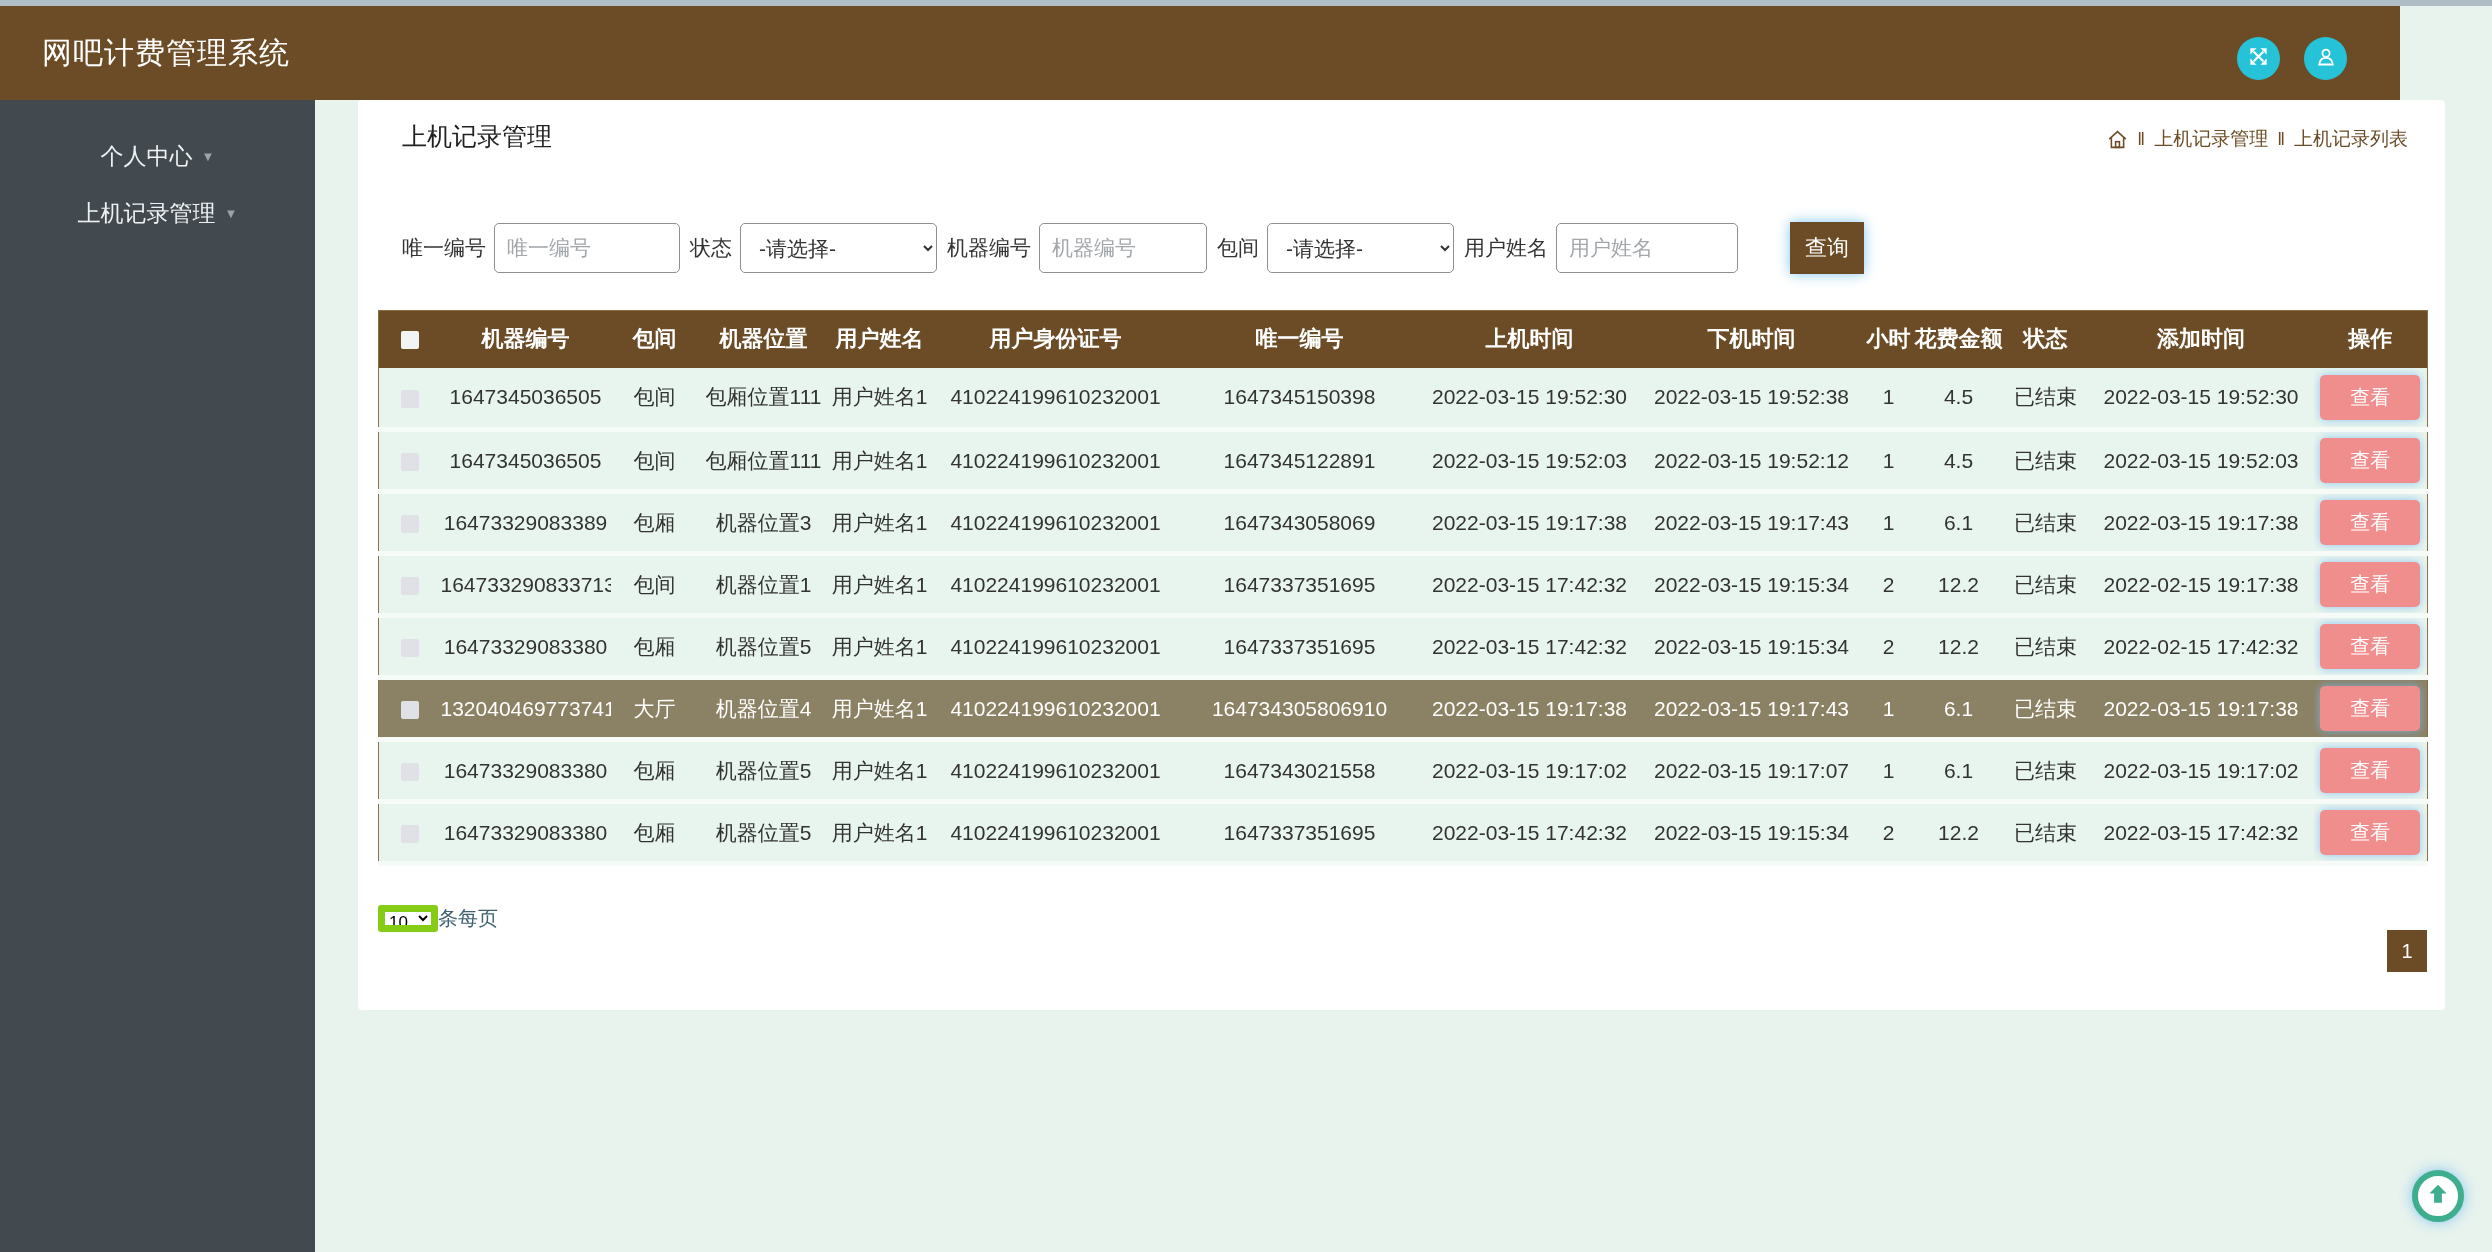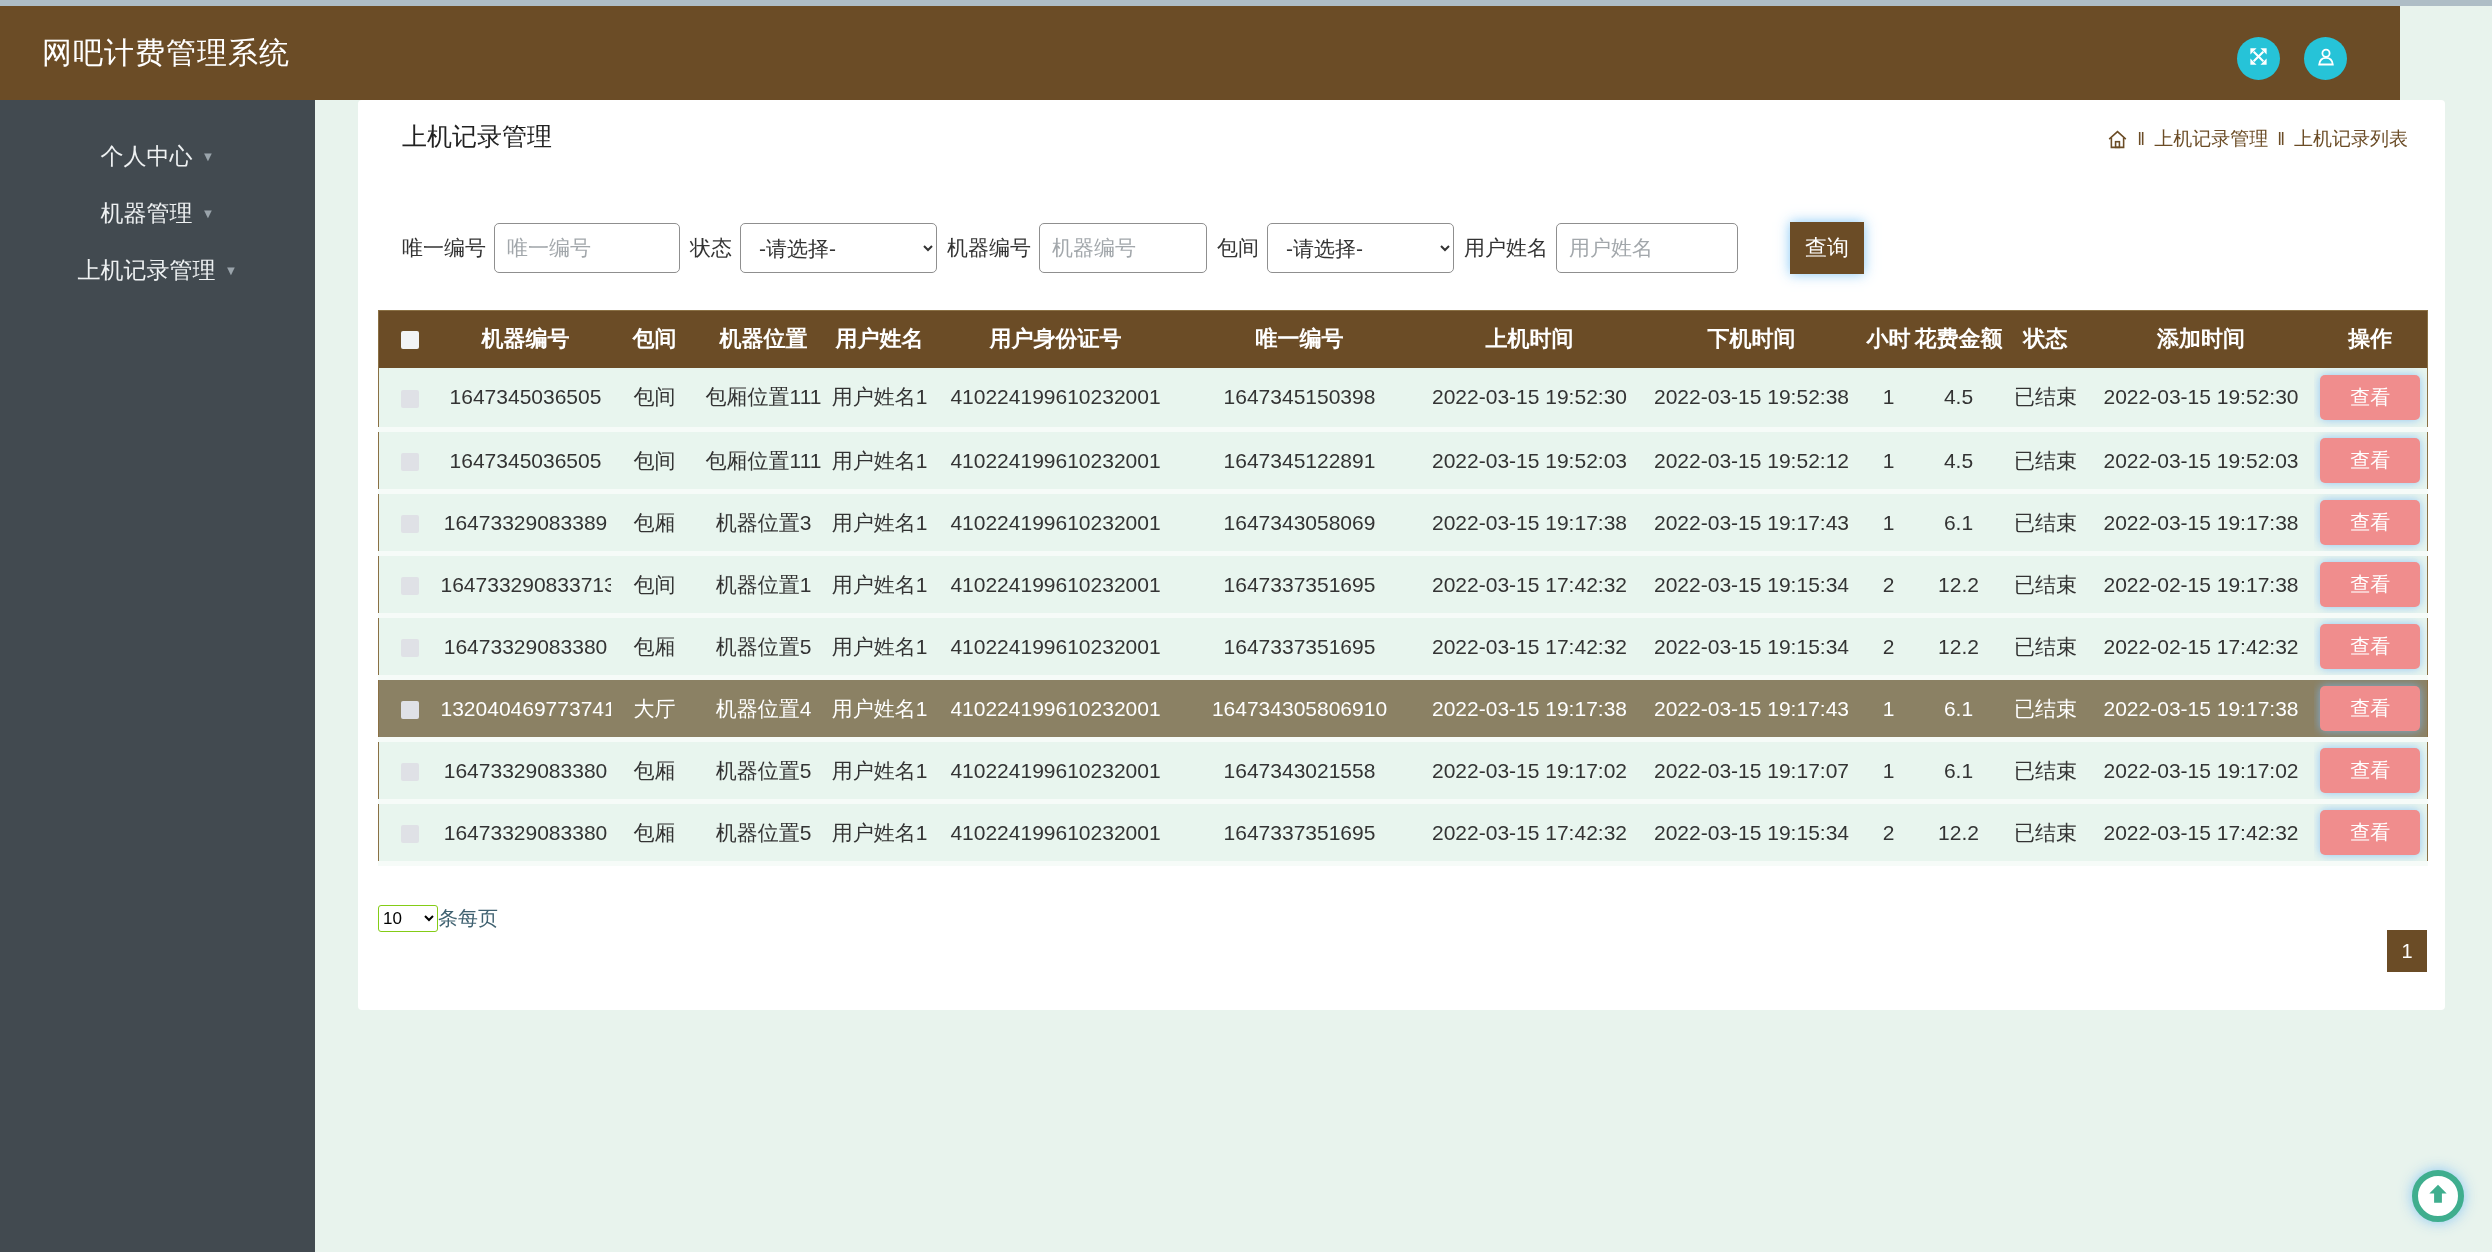--- a/index.html
+++ b/index.html
@@ -54,21 +54,21 @@
              border-bottom:5px solid #f6fbf8; overflow:hidden; white-space:nowrap; }
   tr.hl td { background:#8b8164; color:#ffffff; }
   .cb { display:inline-block; width:18px; height:18px; background:#dfe1e6; border-radius:2px; vertical-align:middle; cursor:pointer; }
   thead .cb { background:#f2f3f5; }
   .view-btn { display:inline-block; background:#f08d8d; color:#ffffff; font-size:20px; padding:9px 30px;
               border:none; border-radius:5px; cursor:pointer; font-family:inherit;
               box-shadow:0 0 10px rgba(125,185,245,.8); }
 
   
   .pagination { position:absolute; left:20px; top:805px; display:flex; align-items:center; }
-  .page-size { width:60px; height:27px; font-size:17px; border:1px solid #84cc16; border-radius:3px; background:#fff; font-family:inherit; }
+  .page-size { width:60px; height:27px; font-size:17px; border:7px solid #84cc16; border-radius:3px; background:#fff; font-family:inherit; }
   .per-page { margin-left:0; font-size:20px; color:#3f6170; }
   .page-badge { position:absolute; left:2029px; top:830px; width:40px; height:42px; background:#6b4c26;
                 color:#fff; font-size:20px; display:flex; align-items:center; justify-content:center; cursor:pointer; }
 
   
   .scroll-top { position:absolute; left:2412px; top:1170px; width:52px; height:52px; border-radius:50%;
                 background:#ffffff; border:6px solid #3fae8e; display:flex; align-items:center; justify-content:center;
                 cursor:pointer; box-shadow:0 0 14px rgba(120,190,245,.85); }
 </style>
 </head>
@@ -95,23 +95,20 @@
         <circle cx="12" cy="8.2" r="3.6"></circle>
         <path d="M5.2 19.5 C5.8 14.6 9 12.9 12 12.9 C15 12.9 18.2 14.6 18.8 19.5 Z"></path>
       </svg>
     </span>
   </div>
 </div>
 
 <div class="sidebar">
   <div class="side-item">
     <span>个人中心</span><span class="side-caret">▼</span>
-  </div>
-  <div class="side-item">
-    <span>机器管理</span><span class="side-caret">▼</span>
   </div>
   <div class="side-item">
     <span>上机记录管理</span><span class="side-caret">▼</span>
   </div>
 </div>
 
 <div class="card">
 
   <div class="page-title">上机记录管理</div>
 

